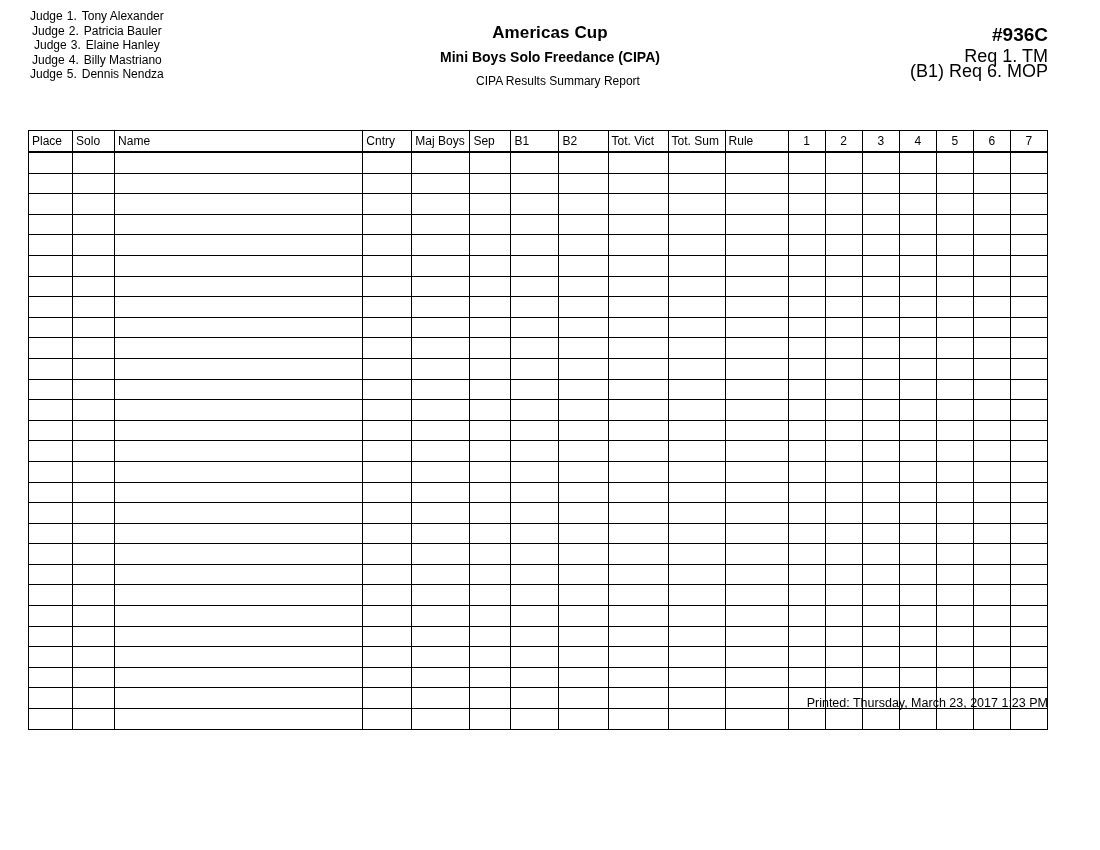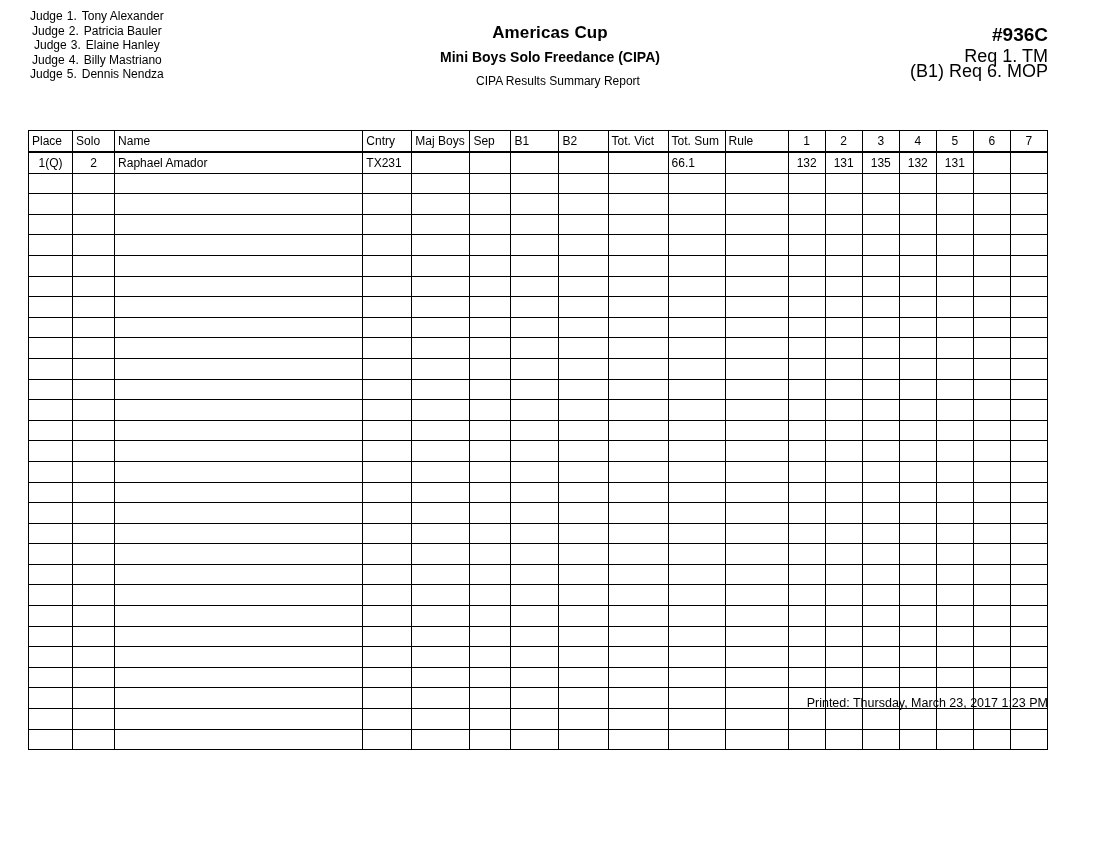--- a/index.html
+++ b/index.html
@@ -206,40 +206,20 @@
           <th class="jcol">2</th>
           <th class="jcol">3</th>
           <th class="jcol">4</th>
           <th class="jcol">5</th>
           <th class="jcol">6</th>
           <th class="jcol">7</th>
         </tr>
     </thead>
     <tbody id="results-body">
         <tr>
-          <td class="ccol">1(Q)</td>
-          <td class="ccol">2</td>
-          <td>Raphael Amador</td>
-          <td>TX231</td>
-          <td></td>
-          <td></td>
-          <td></td>
-          <td></td>
-          <td></td>
-          <td>66.1</td>
-          <td></td>
-          <td class="jcol">132</td>
-          <td class="jcol">131</td>
-          <td class="jcol">135</td>
-          <td class="jcol">132</td>
-          <td class="jcol">131</td>
-          <td class="jcol"></td>
-          <td class="jcol"></td>
-        </tr>
-        <tr>
           <td>&nbsp;</td>
           <td>&nbsp;</td>
           <td>&nbsp;</td>
           <td>&nbsp;</td>
           <td>&nbsp;</td>
           <td>&nbsp;</td>
           <td>&nbsp;</td>
           <td>&nbsp;</td>
           <td>&nbsp;</td>
           <td>&nbsp;</td>

